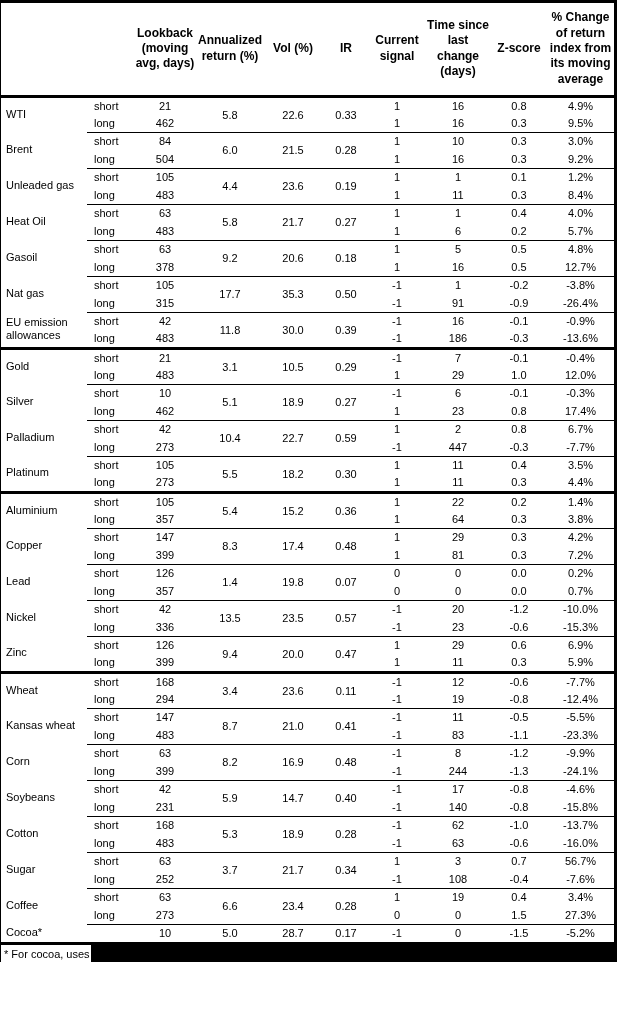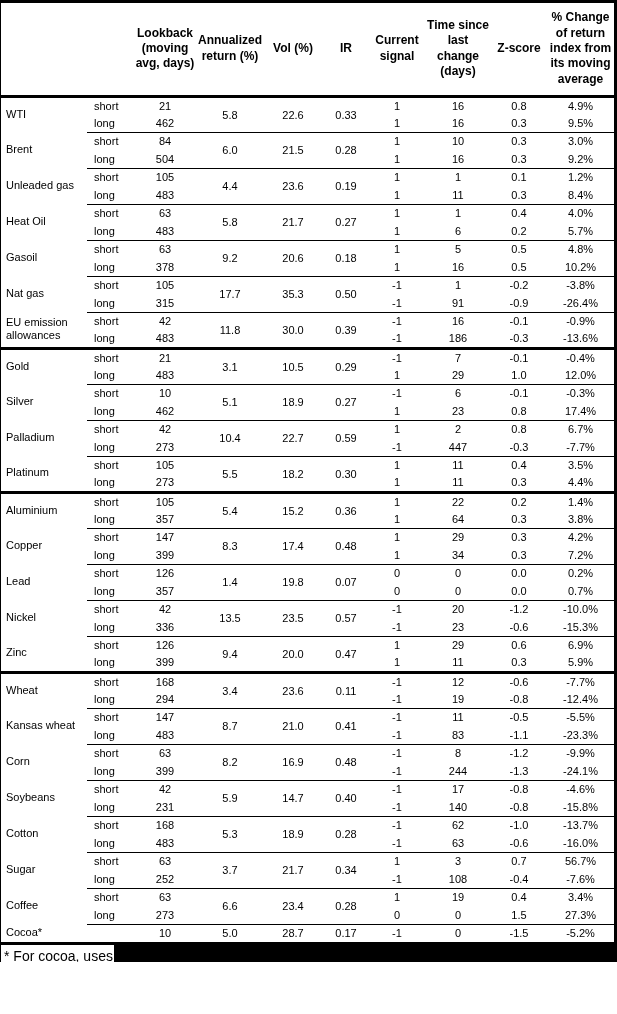--- a/index.html
+++ b/index.html
@@ -45,21 +45,21 @@
   td.pos { text-align: left; padding-left: 7px; }
   td.sep  { border-top: 1px solid #000; }
   td.gsep { border-top: 3px solid #000; }
   .footnote {
     border-top: 3px solid #000;
     height: 20px;
     display: flex;
     align-items: stretch;
   }
   .fn-text {
-    font-size: 14px;
+    font-size: 11px;
     padding: 3px 1px 0 3px;
     white-space: nowrap;
   }
   .redaction {
     flex: 1;
     background: #000000;
   }
 </style>
 </head>
 <body>
@@ -182,21 +182,21 @@
         <td class="num sep">5</td>
         <td class="num sep">0.5</td>
         <td class="num sep">4.8%</td>
       </tr>
       <tr>
         <td class="pos">long</td>
         <td class="num">378</td>
         <td class="num">1</td>
         <td class="num">16</td>
         <td class="num">0.5</td>
-        <td class="num">10.2%</td>
+        <td class="num">12.7%</td>
       </tr>
       <tr>
         <td class="name" rowspan="2">Nat gas</td>
         <td class="pos sep">short</td>
         <td class="num sep">105</td>
         <td class="num sep" rowspan="2">17.7</td>
         <td class="num sep" rowspan="2">35.3</td>
         <td class="num sep" rowspan="2">0.50</td>
         <td class="num sep">-1</td>
         <td class="num sep">1</td>
@@ -340,21 +340,21 @@
         <td class="num sep" rowspan="2">0.48</td>
         <td class="num sep">1</td>
         <td class="num sep">29</td>
         <td class="num sep">0.3</td>
         <td class="num sep">4.2%</td>
       </tr>
       <tr>
         <td class="pos">long</td>
         <td class="num">399</td>
         <td class="num">1</td>
-        <td class="num">34</td>
+        <td class="num">81</td>
         <td class="num">0.3</td>
         <td class="num">7.2%</td>
       </tr>
       <tr>
         <td class="name" rowspan="2">Lead</td>
         <td class="pos sep">short</td>
         <td class="num sep">126</td>
         <td class="num sep" rowspan="2">1.4</td>
         <td class="num sep" rowspan="2">19.8</td>
         <td class="num sep" rowspan="2">0.07</td>

